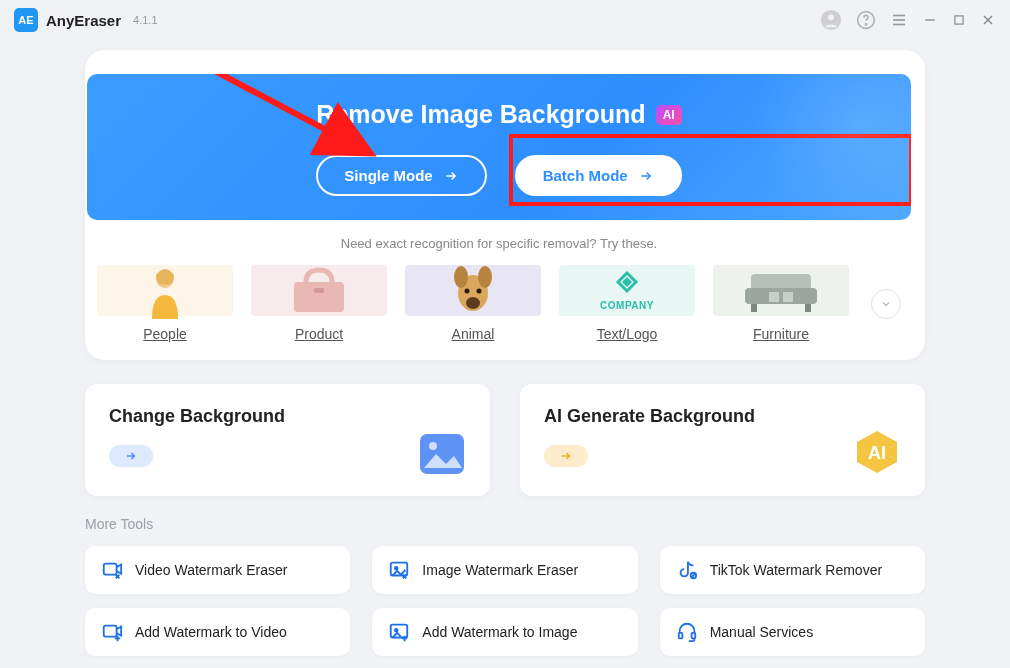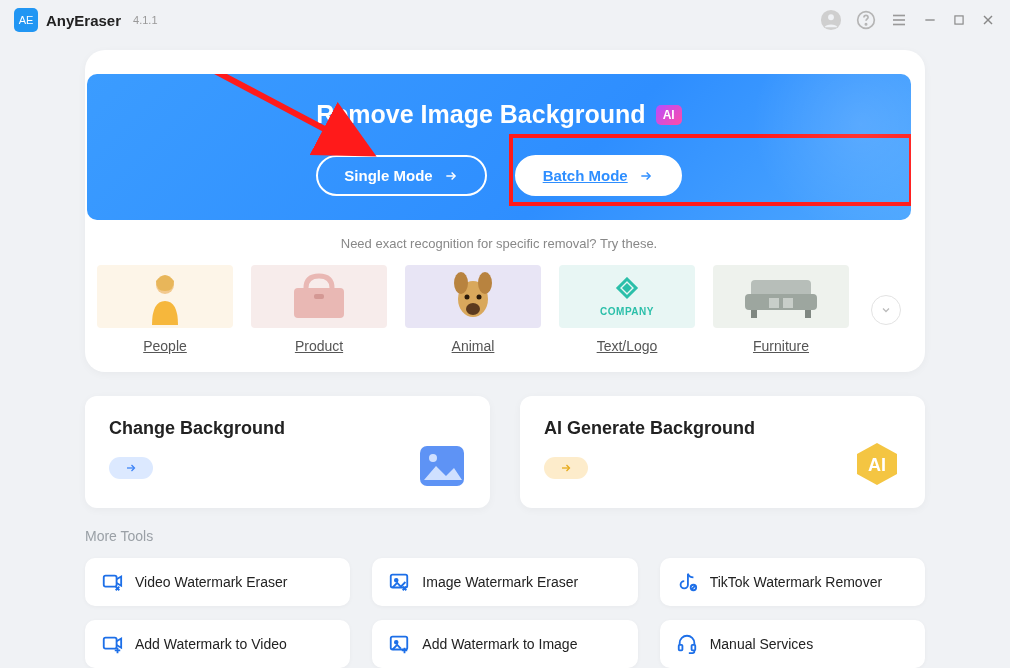--- a/index.html
+++ b/index.html
@@ -1,47 +1,47 @@
 <!DOCTYPE html>
 <html><head>
 <meta charset="utf-8">
 <style>
 * { margin: 0; padding: 0; box-sizing: border-box; font-family: -apple-system, BlinkMacSystemFont, "Segoe UI", Arial, sans-serif; }
 body { background: #f0f2f5; width: 1010px; height: 668px; overflow: hidden; }
 
 .titlebar { display: flex; align-items: center; padding: 8px 14px; background: #f0f2f5; }
-.logo-badge { width: 24px; height: 24px; background: #2196f3; border-radius: 5px; display: flex; align-items: center; justify-content: center; color: #fff; font-weight: 400; font-size: 11px; margin-right: 8px; }
+.logo-badge { width: 24px; height: 24px; background: #2196f3; border-radius: 5px; display: flex; align-items: center; justify-content: center; color: #fff; font-weight: 700; font-size: 11px; margin-right: 8px; }
 .app-name { font-weight: 700; font-size: 15px; color: #222; }
 .app-ver { font-size: 11px; color: #999; margin-left: 12px; }
 .titlebar-spacer { flex: 1; }
 .titlebar-icons { display: flex; gap: 14px; align-items: center; color: #aaa; }
 .titlebar-icons > * { cursor: pointer; display: flex; }
 
 .main { padding: 10px 85px 0 85px; }
 
 .hero-card { background: #fff; border-radius: 20px; padding: 24px 14px 18px 2px; box-shadow: 0 2px 8px rgba(0,0,0,0.04); }
 
 .hero-banner { background: linear-gradient(135deg, #3b9cff 0%, #2e8eff 60%, #4fa8ff 100%); border-radius: 10px; padding: 26px 20px 24px 20px; text-align: center; position: relative; overflow: hidden; }
 .hero-banner::after { content:""; position:absolute; right:-60px; top:-60px; width:220px; height:220px; background: radial-gradient(circle, rgba(255,255,255,0.12) 0%, transparent 70%); }
 .hero-title { color: #fff; font-size: 25px; font-weight: 700; display: inline-flex; align-items: center; gap: 10px; }
 .ai-badge { background: linear-gradient(135deg, #b74dff, #ff4da6); color: #fff; font-size: 12px; font-weight: 700; padding: 3px 7px; border-radius: 5px; }
 
 .mode-row { display: flex; justify-content: center; gap: 28px; margin-top: 26px; }
 .mode-btn { display: inline-flex; align-items: center; gap: 10px; padding: 10px 26px; border-radius: 24px; font-weight: 700; font-size: 15px; cursor: pointer; border: 2px solid #fff; }
 .mode-outline { background: transparent; color: #fff; }
-.mode-solid { background: #fff; color: #2e8eff; text-decoration: underline; }
+.mode-solid { background: #fff; color: #2e8eff; }
 
 .annot-box { position: absolute; border: 4px solid #ff1a1a; left: 193px; top: 5px; width: 404px; height: 72px; pointer-events: none; }
 .annot-arrow { position: absolute; left: -130px; top: -78px; pointer-events: none; }
 
 .hint { text-align: center; color: #888; font-size: 13px; margin: 16px 0 14px 0; }
 
 .cat-row { display: flex; gap: 18px; align-items: stretch; justify-content: center; padding: 0 4px; }
 .cat-item { text-align: center; cursor: pointer; }
-.cat-thumb { width: 136px; height: 63px; border-radius: 4px; display: flex; align-items: center; justify-content: center; }
+.cat-thumb { width: 136px; height: 51px; border-radius: 4px; display: flex; align-items: center; justify-content: center; }
 .cat-label { font-size: 14px; color: #555; margin-top: 10px; text-decoration: underline; }
 
 .thumb-people { background: #fdf5e8; }
 .thumb-product { background: #f7eceb; }
 .thumb-animal { background: #e8e5f5; }
 .thumb-text { background: #e8f6f4; flex-direction: column; gap: 3px; }
 .thumb-furn { background: #eef2ed; }
 
 .cat-nav { width: 30px; height: 30px; border-radius: 50%; border: 1px solid #e3e3e3; background:#fff; display: flex; align-items: center; justify-content: center; cursor: pointer; align-self: center; color:#bbb; margin-left: 4px; }
 

